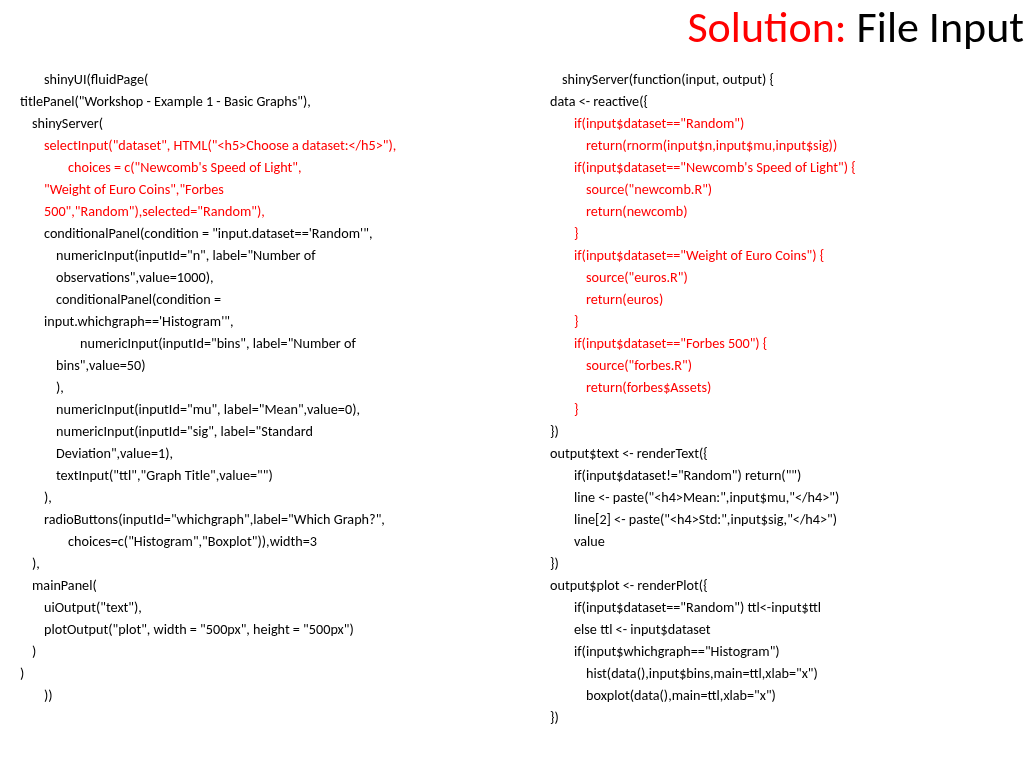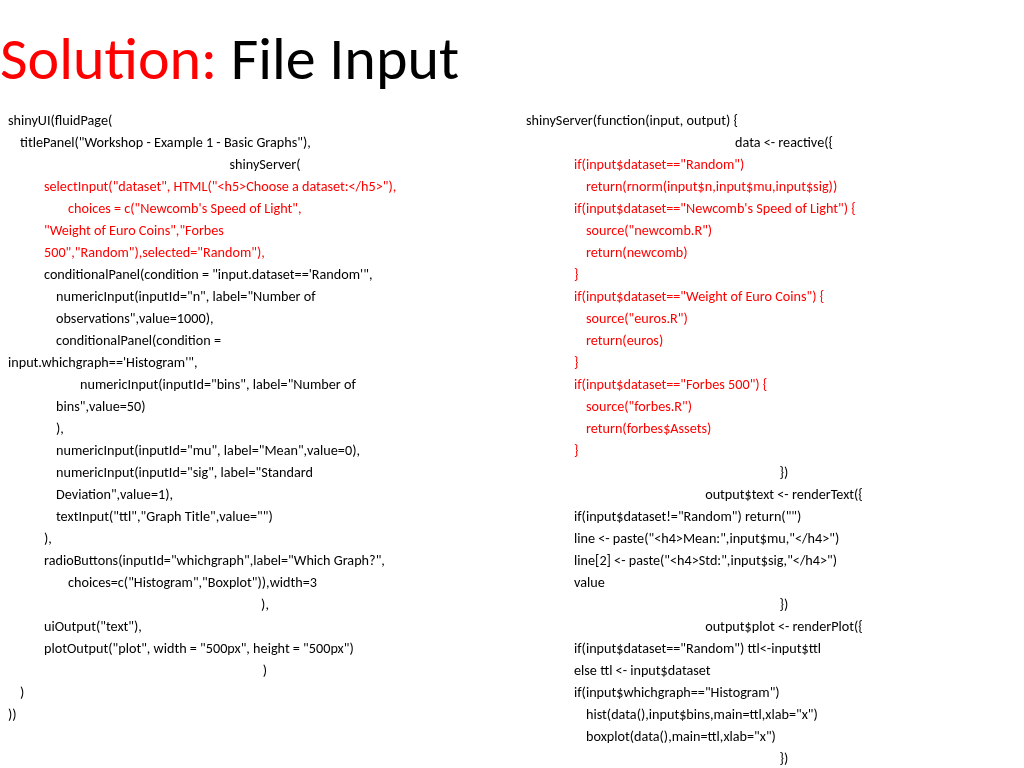--- a/index.html
+++ b/index.html
@@ -4,45 +4,44 @@
 <style>
   * { margin: 0; padding: 0; box-sizing: border-box; }
   body {
     width: 1024px;
     height: 768px;
     background: #ffffff;
     font-family: Calibri, "Segoe UI", Arial, sans-serif;
     overflow: hidden;
   }
   .title {
-    text-align: left;
-    font-size: 60px;
+    text-align: right;
+    font-size: 44px;
     font-weight: 400;
-    padding-top: 22px;
     padding-bottom: 14px;
   }
   .title .red { color: #ff0000; }
   .title .black { color: #000000; }
   .columns {
     display: flex;
     padding: 0 6px;
   }
   .col {
     width: 50%;
     font-size: 14.2px;
     line-height: 1.55;
     color: #000000;
   }
   .col-left { padding-right: 14px; padding-left: 2px; }
   .col-right { padding-left: 14px; }
   .line { white-space: pre-wrap; }
   .red { color: #ff0000; }
-  .i0 { padding-left: 0px; }
+  .i0 { padding-left: 0px; margin-left: 36px; }
   .i1 { padding-left: 12px; }
-  .i2 { padding-left: 24px; text-align: center; }
+  .i2 { padding-left: 24px; }
   .i3 { padding-left: 36px; }
   .i4 { padding-left: 48px; }
   .i5 { padding-left: 60px; }
   .i6 { padding-left: 72px; }
 </style>
 </head>
 <body>
 
 <div class="title">
   <span class="red">Solution:</span><span class="black"> File Input</span>
@@ -67,20 +66,21 @@
     <div class="line i4">bins",value=50)</div>
     <div class="line i4">),</div>
     <div class="line i4">numericInput(inputId="mu", label="Mean",value=0),</div>
     <div class="line i4">numericInput(inputId="sig", label="Standard</div>
     <div class="line i4">Deviation",value=1),</div>
     <div class="line i4">textInput("ttl","Graph Title",value="")</div>
     <div class="line i3">),</div>
     <div class="line i3">radioButtons(inputId="whichgraph",label="Which Graph?",</div>
     <div class="line i5">choices=c("Histogram","Boxplot")),width=3</div>
     <div class="line i2">),</div>
+    <div class="line i2">mainPanel(</div>
     <div class="line i3">uiOutput("text"),</div>
     <div class="line i3">plotOutput("plot", width = "500px", height = "500px")</div>
     <div class="line i2">)</div>
     <div class="line i1">)</div>
     <div class="line i0">))</div>
   </div>
 
   <div class="col col-right">
     <div class="line i0">shinyServer(function(input, output) {</div>
     <div class="line i2">data &lt;- reactive({</div>

